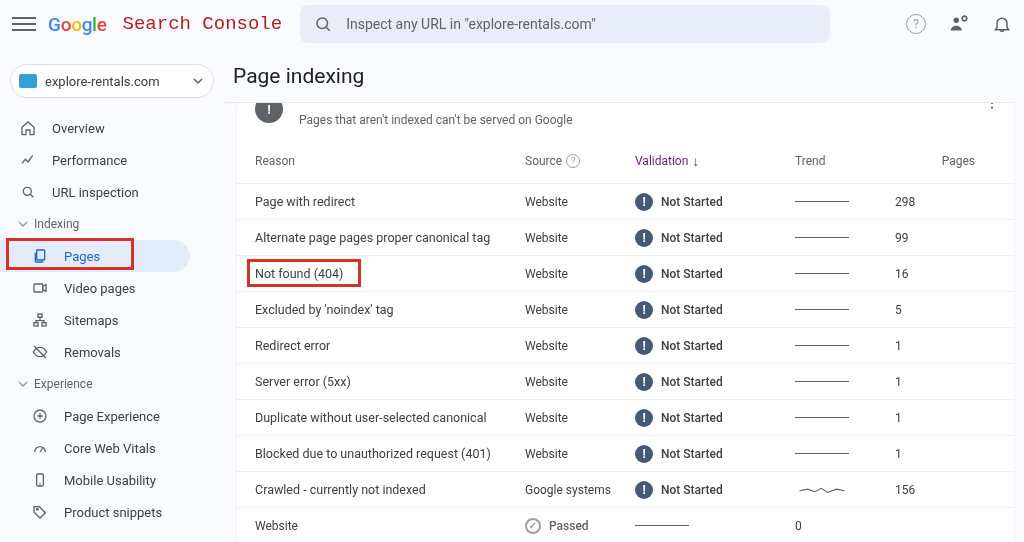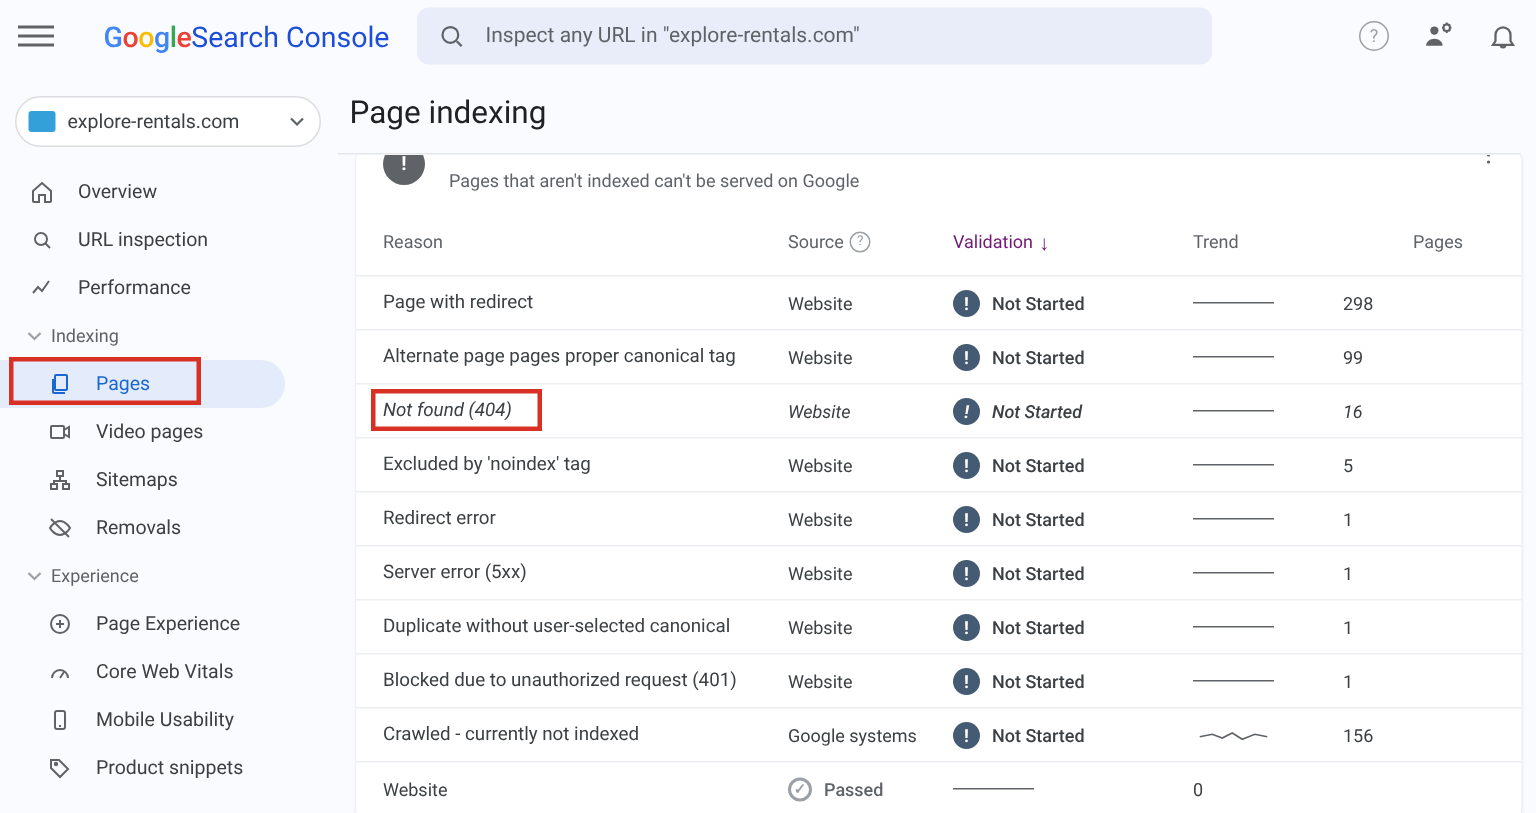--- a/index.html
+++ b/index.html
@@ -21,23 +21,23 @@
     background: #fafbfe;
   }
   .hamburger {
     width: 24px; height: 24px;
     display: flex; flex-direction: column; justify-content: center; gap: 4px;
     margin-right: 12px;
     cursor: pointer;
   }
   .hamburger span { height: 2px; background: #5f6368; display: block; }
   .logo { display: flex; align-items: center; font-size: 19px; color: #5f6368; margin-right: 18px; }
-  .glogo { font-weight: 500; letter-spacing: -0.3px; margin-left: 21px; }
+  .glogo { font-weight: 500; letter-spacing: -0.3px; }
   .g1{color:#4285F4}.g2{color:#EA4335}.g3{color:#FBBC05}.g4{color:#4285F4}.g5{color:#34A853}.g6{color:#EA4335}
-  .logo-suffix { margin-left: 0; color:#1d4ed8; }
+  .logo-suffix { margin-left: 16px; color:#b91c1c;font-family:Liberation Mono, monospace; }
   .searchpill {
     flex: 0 0 530px;
     height: 38px;
     background: #e9edf9;
     border-radius: 8px;
     display: flex;
     align-items: center;
     padding: 0 14px;
     color: #6b7280;
     margin-left: 0;
@@ -229,33 +229,33 @@
       <span class="icn">
           <svg width="16" height="16" viewBox="0 0 24 24" fill="none" stroke="currentColor" stroke-width="2">
             <path d="M3 11l9-8 9 8v10a1 1 0 01-1 1h-5v-7h-6v7H4a1 1 0 01-1-1V11z"></path>
           </svg>
         </span>
       <span>Overview</span>
     </div>
     <div class="nav-item">
       <span class="icn">
           <svg width="16" height="16" viewBox="0 0 24 24" fill="none" stroke="currentColor" stroke-width="2">
+            <path d="M3 17l5-6 4 4 7-10"></path>
+          </svg>
+        </span>
+      <span>Performance</span>
+    </div>
+    <div class="nav-item">
+      <span class="icn">
+          <svg width="16" height="16" viewBox="0 0 24 24" fill="none" stroke="currentColor" stroke-width="2">
             <circle cx="11" cy="11" r="6"></circle>
             <line x1="20" y1="20" x2="15.5" y2="15.5"></line>
           </svg>
         </span>
       <span>URL inspection</span>
-    </div>
-    <div class="nav-item">
-      <span class="icn">
-          <svg width="16" height="16" viewBox="0 0 24 24" fill="none" stroke="currentColor" stroke-width="2">
-            <path d="M3 17l5-6 4 4 7-10"></path>
-          </svg>
-        </span>
-      <span>Performance</span>
     </div>
 
     <div class="nav-section">
       <span class="chev">
           <svg width="10" height="10" viewBox="0 0 10 10">
             <path d="M1 3l4 4 4-4" fill="none" stroke="#9aa0a6" stroke-width="1.5"></path>
           </svg>
         </span>
       <span>Indexing</span>
     </div>
@@ -400,21 +400,21 @@
                 <div class="status">
                   <div class="status-icon notstarted">!</div>
                   <span>Not Started</span>
                 </div>
               </div>
               <div class="col-trend">
                 <span class="spark"></span>
               </div>
               <div class="col-pages">99</div>
             </div>
-            <div class="trow" style="position: relative; font-style: italic;">
+            <div class="trow" style="position: relative;">
               <div class="col-reason">Not found (404)</div>
               <div class="col-source">Website</div>
               <div class="col-valid">
                 <div class="status">
                   <div class="status-icon notstarted">!</div>
                   <span>Not Started</span>
                 </div>
               </div>
               <div class="col-trend">
                 <span class="spark"></span>

